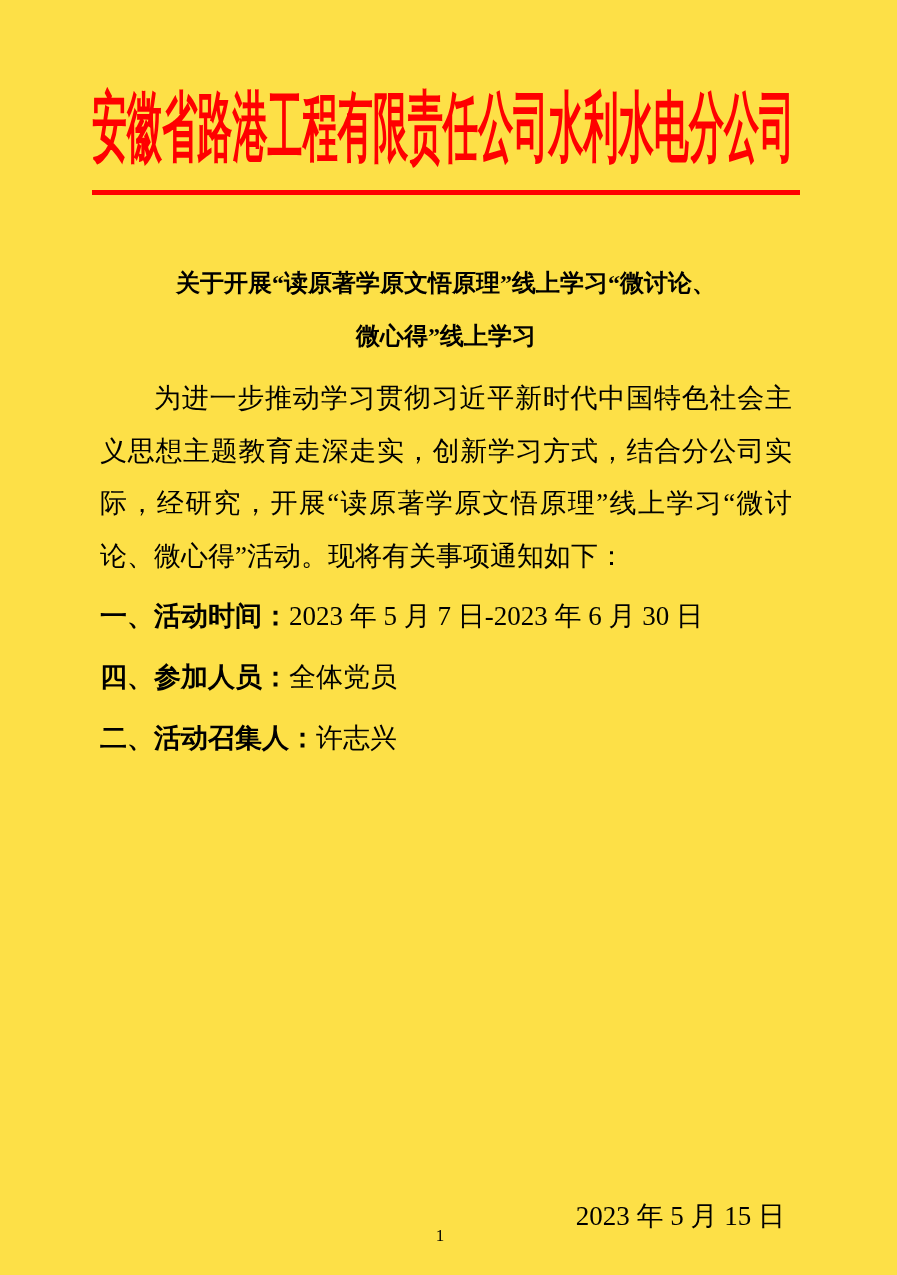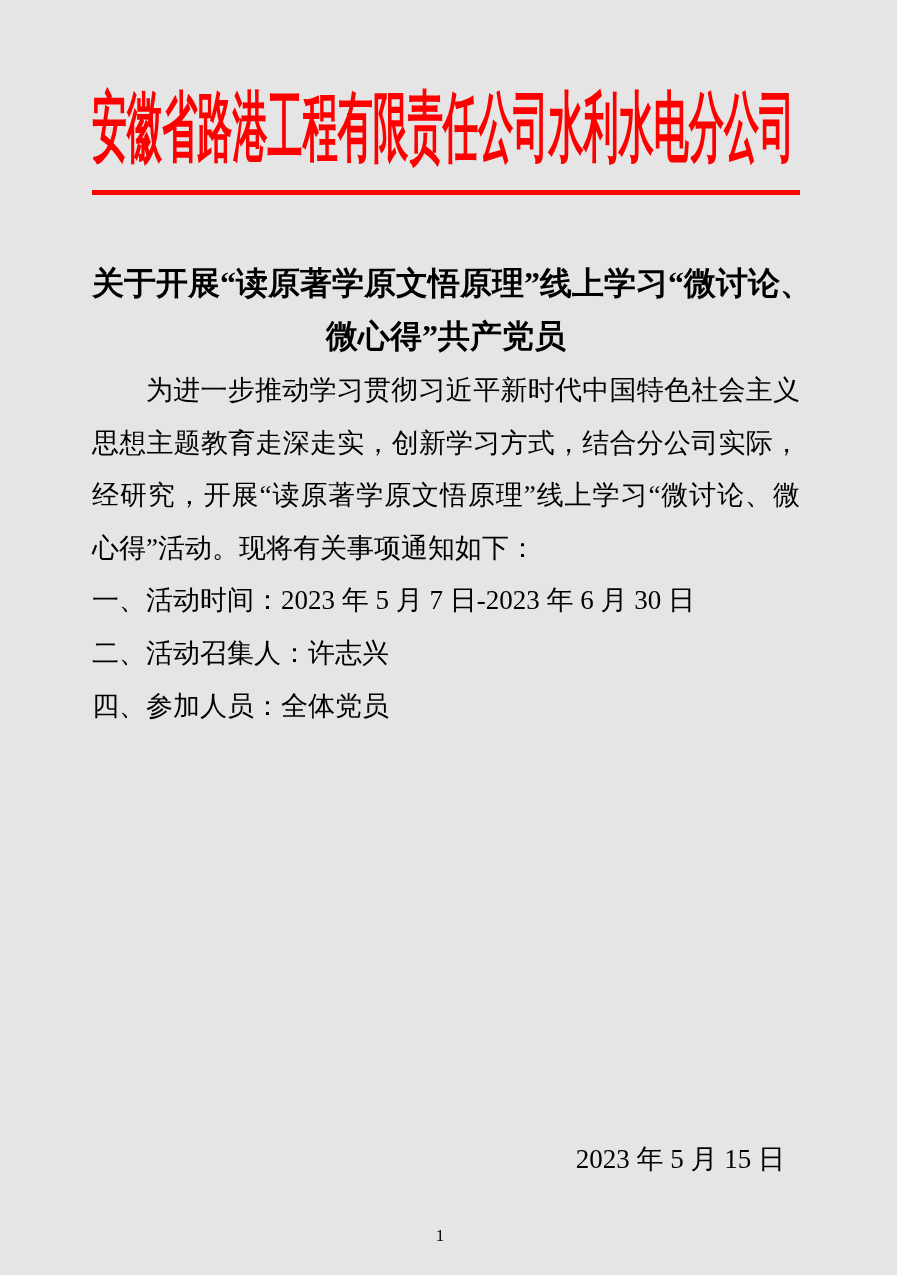--- a/index.html
+++ b/index.html
@@ -1,20 +1,20 @@
 <!DOCTYPE html>
 <html><head>
 <meta charset="utf-8">
 <style>
   html, body { margin: 0; padding: 0; background: #ffffff; }
   .page {
     position: relative;
     width: 897px;
     height: 1275px;
-    background: #e5e5e5;
+    background: #fde047;
     overflow: hidden;
     font-family: "Liberation Serif", "DejaVu Serif", serif;
     color: #000000;
   }
   
   .letterhead {
     position: absolute;
     left: 92px;
     top: 84px;
     width: 708px;
@@ -35,42 +35,42 @@
     left: 92px;
     top: 190px;
     width: 708px;
     height: 5px;
   }
   .doc-title {
     position: absolute;
     left: 92px;
     top: 257px;
     width: 708px;
-    font-size: 32px;
+    font-size: 24px;
     font-weight: bold;
     line-height: 53px;
     text-align: center;
     white-space: nowrap;
   }
   .doc-body {
     position: absolute;
     left: 92px;
     top: 364px;
     width: 708px;
     font-size: 27px;
     line-height: 52.6px;
     text-align: justify;
   }
-  .doc-body p { margin: 0; }
+  .doc-body p { margin: 8px; }
   .indent { text-indent: 2em; }
-  .item-label { font-weight: normal; }
+  .item-label { font-weight: bold; }
   .doc-date {
     position: absolute;
     left: 92px;
-    top: 1146px;
+    top: 1203px;
     width: 693px;
     text-align: right;
     font-size: 27px;
     line-height: 27px;
   }
   .page-number {
     position: absolute;
     left: 0;
     top: 1226px;
     width: 880px;
@@ -85,31 +85,31 @@
 <div class="page">
 
   <div class="letterhead">
     <span class="letterhead-text" style="color: rgb(255, 0, 0);">安徽省路港工程有限责任公司水利水电分公司</span>
   </div>
 
   <div class="red-rule" style="background: rgb(255, 0, 0);"></div>
 
   <div class="doc-title">
     <div>关于开展“读原著学原文悟原理”线上学习“微讨论、</div>
-    <div>微心得”共产党员</div>
+    <div>微心得”线上学习</div>
   </div>
 
   <div class="doc-body">
     <p class="indent">为进一步推动学习贯彻习近平新时代中国特色社会主义思想主题教育走深走实，创新学习方式，结合分公司实际，经研究，开展“读原著学原文悟原理”线上学习“微讨论、微心得”活动。现将有关事项通知如下：</p>
 
     <p><span class="item-label">一、活动时间：</span><span>2023 年 5 月 7 日-2023 年 6 月 30 日</span></p>
 
+    <p><span class="item-label">四、参加人员：</span><span>全体党员</span></p>
+
     <p><span class="item-label">二、活动召集人：</span><span>许志兴</span></p>
-
-    <p><span class="item-label">四、参加人员：</span><span>全体党员</span></p>
 
 
 
 
   </div>
 
   <div class="doc-date">2023 年 5 月 15 日</div>
 
   <div class="page-number">1</div>
 

